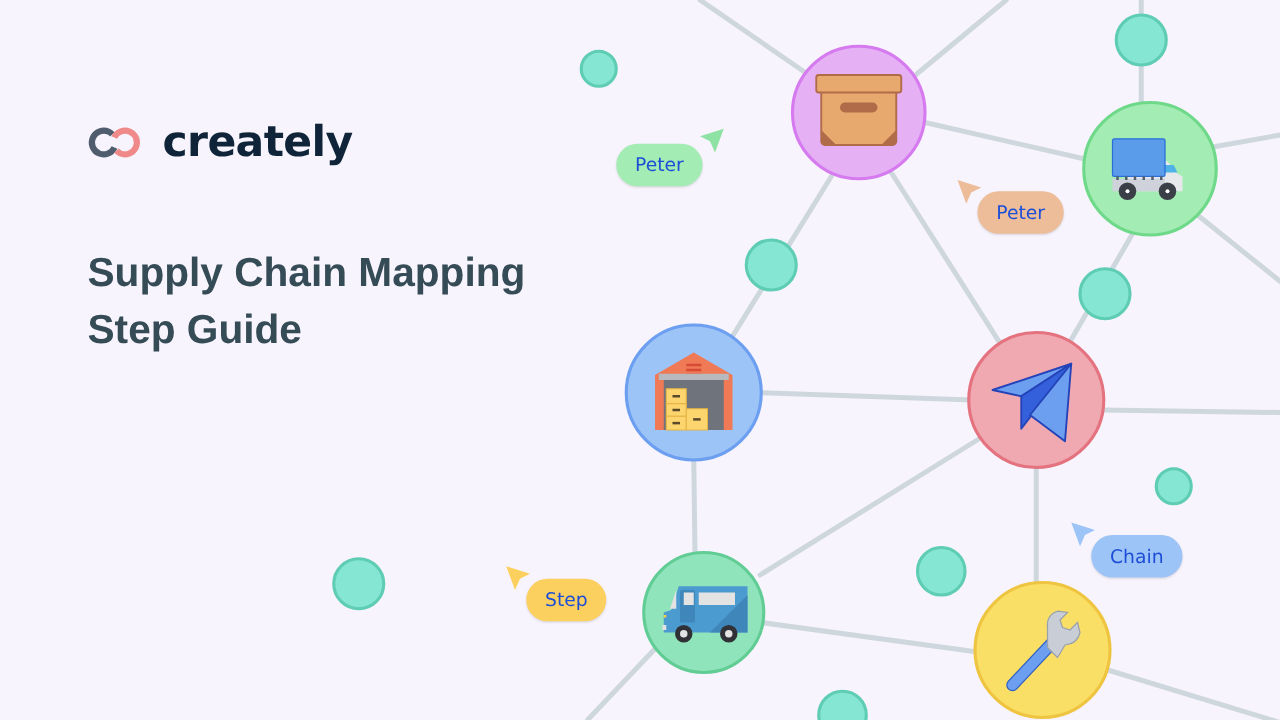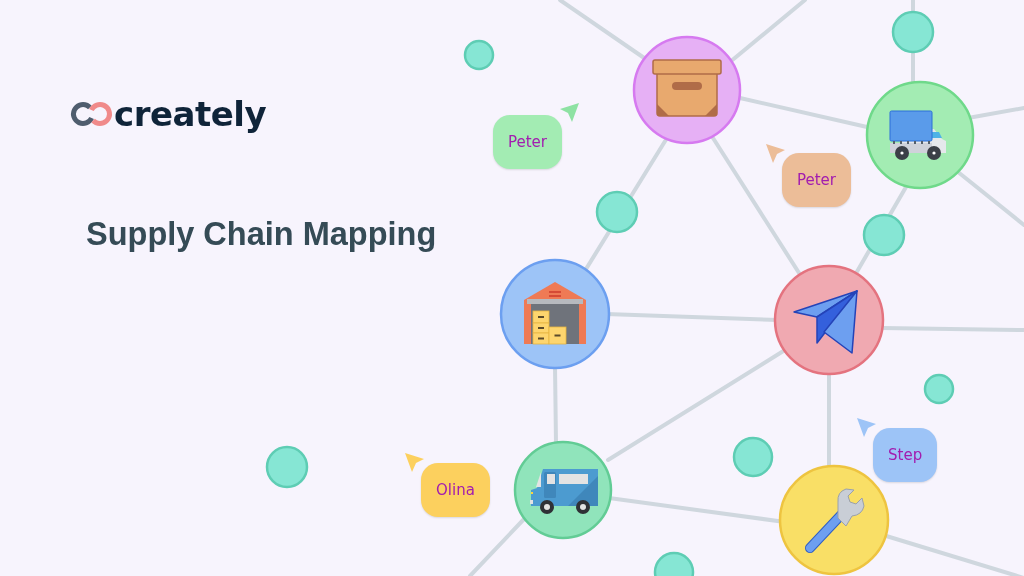--- a/index.html
+++ b/index.html
@@ -5,41 +5,41 @@
     html, body { margin: 0; padding: 0; }
     body {
       width: 1024px; height: 576px; overflow: hidden;
       background: #f7f4fd;
       font-family: "Liberation Sans", "DejaVu Sans", sans-serif;
       position: relative;
     }
     .canvas { position: absolute; left: 0; top: 0; width: 1024px; height: 576px; }
     .logo {
       position: absolute; left: 70px; top: 94px; height: 40px;
-      display: flex; align-items: center; gap: 0;
+      display: flex; align-items: center; gap: 16px;
     }
     .logo-mark { width: 44px; height: 30px; }
     .logo-text {
       font-family: "DejaVu Sans", "Liberation Sans", sans-serif;
       font-size: 34px; font-weight: 700; color: #0f2439; letter-spacing: -0.5px;
       line-height: 40px;
     }
     .headline {
       position: absolute; left: 70px; top: 196px; width: 420px;
       font-family: "Liberation Sans", "DejaVu Sans", sans-serif;
       font-size: 32.5px; font-weight: 700; color: #354b56; line-height: 45px;
-      margin: 16px;
+      margin: 0;
     }
     .headline span { display: block; white-space: nowrap; }
     .cursor-tag { position: absolute; }
     .cursor-tag .pointer { position: absolute; width: 22px; height: 22px; }
     .cursor-tag .pill {
-      position: absolute; height: 34px; line-height: 34px; padding: 10px 15px;
+      position: absolute; height: 34px; line-height: 34px; padding: 0 15px;
       border-radius: 17px; font-family: "DejaVu Sans", sans-serif; font-size: 15px;
-      color: #a21caf; white-space: nowrap;
+      color: #1d4ed8; white-space: nowrap;
       box-shadow: 0 1px 2px rgba(0,0,0,0.12);
     }
   </style>
 </head>
 <body>
 
 <svg class="canvas" viewBox="0 0 1024 576" xmlns="http://www.w3.org/2000/svg">
   <g id="edges">
       <line x1="560" y1="0" x2="650" y2="62" stroke="#cfd7de" stroke-width="4" stroke-linecap="round"></line>
       <line x1="805" y1="0" x2="730" y2="62" stroke="#cfd7de" stroke-width="4" stroke-linecap="round"></line>
@@ -157,40 +157,41 @@
 <div class="logo">
   <svg class="logo-mark" viewBox="0 0 44 30">
     <circle cx="13" cy="15" r="9.5" fill="none" stroke="#4f5d6e" stroke-width="5" stroke-dasharray="48 12" transform="rotate(25 13 15)"></circle>
     <circle cx="30" cy="15" r="9.5" fill="none" stroke="#f08a8a" stroke-width="5" stroke-dasharray="48 12" transform="rotate(205 30 15)"></circle>
   </svg>
   <span class="logo-text">creately</span>
 </div>
 
 <h1 class="headline">
   <span>Supply Chain Mapping</span>
+  <span>Step Guide</span>
 </h1>
 
 <div id="cursor-layer">
     <div class="cursor-tag">
       <svg class="pointer" viewBox="0 0 22 22" style="left: 558px; top: 102px;">
         <path d="M21 1 L2 7 L10 11 L14 20 Z" fill="#8ee2a3"></path>
       </svg>
       <div class="pill" style="left: 493px; top: 115px; background: rgb(163, 236, 179);">Peter</div>
     </div>
     <div class="cursor-tag">
       <svg class="pointer" viewBox="0 0 22 22" style="left: 765px; top: 143px;">
         <path d="M1 1 L20 7 L12 11 L8 20 Z" fill="#ecbd98"></path>
       </svg>
       <div class="pill" style="left: 782px; top: 153px; background: rgb(236, 189, 152);">Peter</div>
     </div>
     <div class="cursor-tag">
       <svg class="pointer" viewBox="0 0 22 22" style="left: 856px; top: 417px;">
         <path d="M1 1 L20 7 L12 11 L8 20 Z" fill="#9dc4f7"></path>
       </svg>
-      <div class="pill" style="left: 873px; top: 428px; background: rgb(157, 196, 247);">Step</div>
+      <div class="pill" style="left: 873px; top: 428px; background: rgb(157, 196, 247);">Chain</div>
     </div>
     <div class="cursor-tag">
       <svg class="pointer" viewBox="0 0 22 22" style="left: 404px; top: 452px;">
         <path d="M1 1 L20 7 L12 11 L8 20 Z" fill="#fcd05e"></path>
       </svg>
-      <div class="pill" style="left: 421px; top: 463px; background: rgb(252, 208, 94);">Olina</div>
+      <div class="pill" style="left: 421px; top: 463px; background: rgb(252, 208, 94);">Step</div>
     </div>
   </div>
 
 </body></html>

